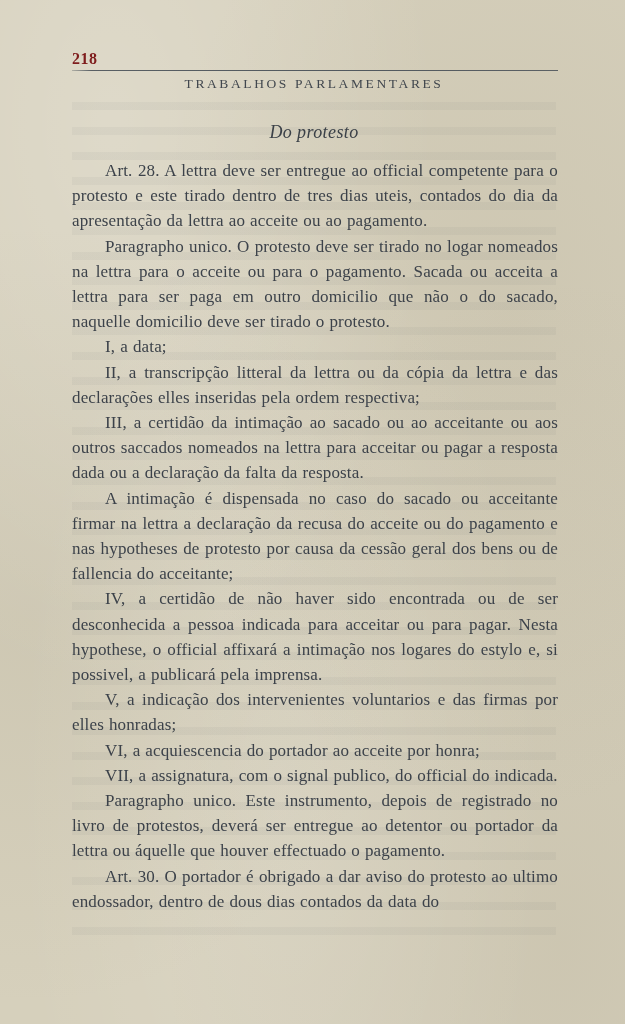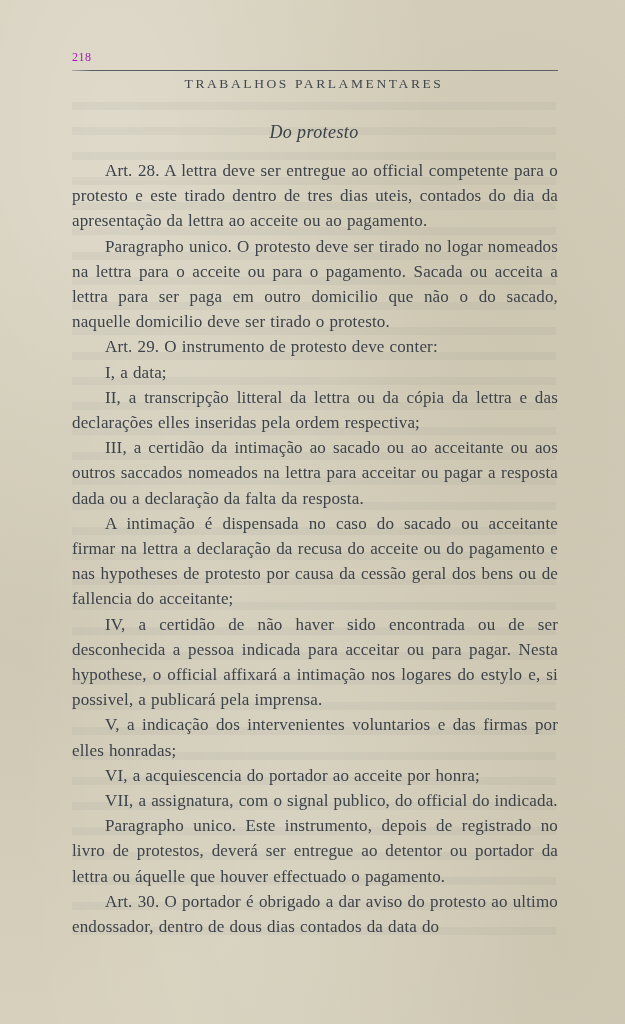--- a/index.html
+++ b/index.html
@@ -60,24 +60,24 @@
     position: absolute;
     top: 48px;
     left: 72px;
     width: 484px;
     height: 18px;
   }
   .folio {
     position: absolute;
     left: 0;
     top: 2px;
-    font-size: 12px;
-    font-weight: normal;
+    font-size: 16px;
+    font-weight: bold;
     letter-spacing: 0.5px;
-    color: #a21caf;
+    color: #7f1d1d;
   }
   .head-title {
     position: absolute;
     left: 0;
     right: 0;
     top: 0;
     text-align: center;
     font-size: 13.5px;
     letter-spacing: 2.6px;
     color: #41474e;
@@ -157,21 +157,20 @@
     <span class="folio">218</span>
     <span class="head-title">TRABALHOS PARLAMENTARES</span>
   </div>
   <div class="head-rule"></div>
 
   <div class="section-title">Do protesto</div>
 
   <div class="body-text">
     <p class="para">Art. 28. A lettra deve ser entregue ao official competente para o protesto e este tirado dentro de tres dias uteis, contados do dia da apresentação da lettra ao acceite ou ao pagamento.</p>
     <p class="para">Paragrapho unico. O protesto deve ser tirado no logar nomeados na lettra para o acceite ou para o pagamento. Sacada ou acceita a lettra para ser paga em outro domicilio que não o do sacado, naquelle domicilio deve ser tirado o protesto.</p>
-    <p class="para">Art. 29. O instrumento de protesto deve conter:</p>
     <p class="para">I, a data;</p>
     <p class="para">II, a transcripção litteral da lettra ou da cópia da lettra e das declarações elles inseridas pela ordem respectiva;</p>
     <p class="para">III, a certidão da intimação ao sacado ou ao acceitante ou aos outros saccados nomeados na lettra para acceitar ou pagar a resposta dada ou a declaração da falta da resposta.</p>
     <p class="para">A intimação é dispensada no caso do sacado ou acceitante firmar na lettra a declaração da recusa do acceite ou do pagamento e nas hypotheses de protesto por causa da cessão geral dos bens ou de fallencia do acceitante;</p>
     <p class="para">IV, a certidão de não haver sido encontrada ou de ser desconhecida a pessoa indicada para acceitar ou para pagar. Nesta hypothese, o official affixará a intimação nos logares do estylo e, si possivel, a publicará pela imprensa.</p>
     <p class="para">V, a indicação dos intervenientes voluntarios e das firmas por elles honradas;</p>
     <p class="para">VI, a acquiescencia do portador ao acceite por honra;</p>
     <p class="para">VII, a assignatura, com o signal publico, do official do indicada.</p>
     <p class="para">Paragrapho unico. Este instrumento, depois de registrado no livro de protestos, deverá ser entregue ao detentor ou portador da lettra ou áquelle que houver effectuado o pagamento.</p>
     <p class="para">Art. 30. O portador é obrigado a dar aviso do protesto ao ultimo endossador, dentro de dous dias contados da data do</p>

